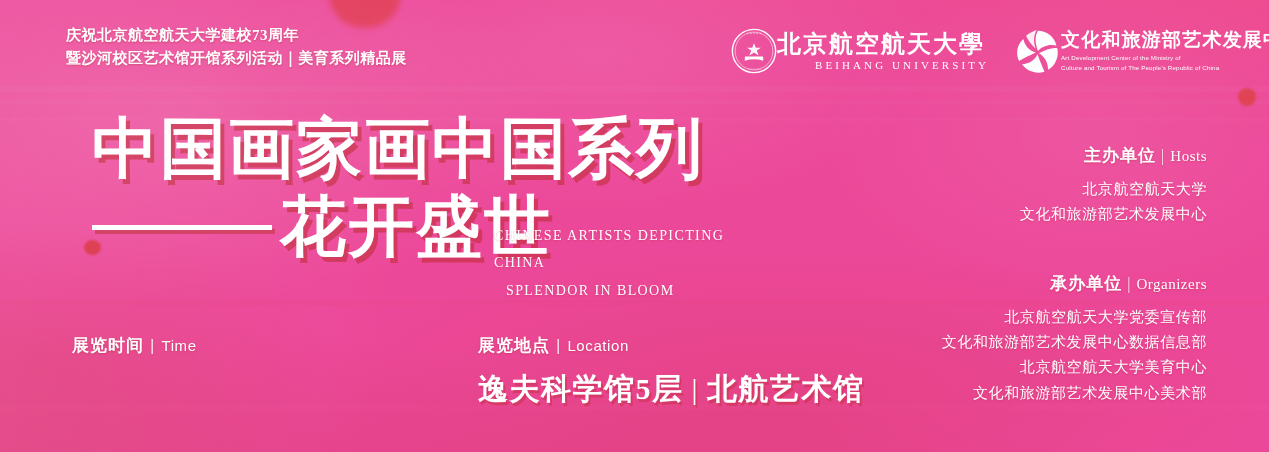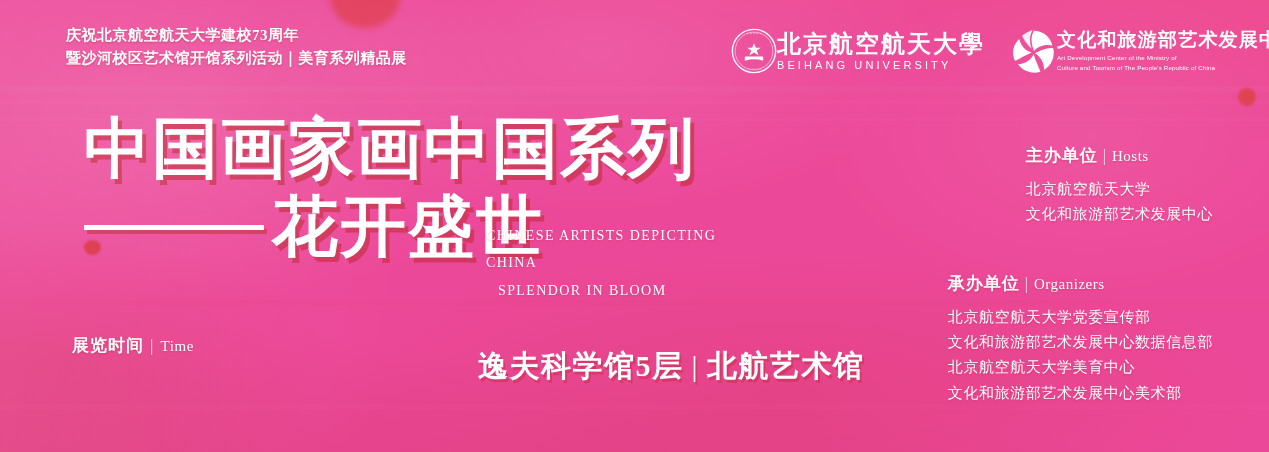--- a/index.html
+++ b/index.html
@@ -57,36 +57,36 @@
   .logos{position:absolute;top:28px;left:731px;display:flex;align-items:center;gap:26px;}
   .logo{display:flex;align-items:center;}
 
   .seal{width:46px;height:46px;flex:0 0 auto;}
   .bh-name{color:#fff;line-height:1;}
   .bh-cn{
     font-family:"Liberation Serif", serif;font-weight:700;
     font-size:24px;letter-spacing:2px;white-space:nowrap;
   }
   .bh-en{
-    font-family:Liberation Sans, sans-serif;
-    font-size:11px;letter-spacing:3.1px;margin-top:4px;white-space:nowrap;
+    font-family:Liberation Serif, serif;
+    font-size:11px;letter-spacing:3.1px;margin-top:4px;white-space:nowrap;margin-left:38px;
   }
 
   .adc-mark{width:46px;height:46px;flex:0 0 auto;}
   .adc-cn{
     color:#fff;font-family:"Liberation Sans", sans-serif;font-weight:700;
     font-size:19px;letter-spacing:1.2px;white-space:nowrap;line-height:1;
   }
   .adc-en{
     color:#fff;font-size:6.2px;line-height:1.55;margin-top:4px;
     letter-spacing:.15px;white-space:nowrap;font-family:"Liberation Sans", sans-serif;
   }
 
   
-  .title-wrap{position:absolute;left:8px;top:116px;width:720px;}
+  .title-wrap{position:absolute;left:16px;top:116px;width:720px;}
   .t-line{
     font-family:"Liberation Serif", serif;
     font-weight:700;color:#fff;
     letter-spacing:2px;line-height:1;
     text-shadow:4px 5px 0 rgba(176,34,14,.42);
     white-space:nowrap;
   }
   .t1{font-size:66px;padding-left:76px;}
   .t2{font-size:66px;padding-left:76px;margin-top:12px;display:flex;align-items:center;}
   .emdash{
@@ -96,21 +96,21 @@
   }
   .t-en{
     position:absolute;left:478px;top:106px;
     color:#fff;font-family:"Liberation Serif", serif;
     font-size:14px;letter-spacing:1.4px;line-height:1.95;
     text-shadow:0 1px 2px rgba(150,25,10,.25);
   }
   .t-en .en2{padding-left:12px;}
 
   
-  .rightcol{position:absolute;right:56px;text-align:left;color:#fff;}
+  .rightcol{position:absolute;right:62px;text-align:right;color:#fff;}
   .hosts{top:144px;}
   .orgs{top:272px;}
   .rc-head{
     font-family:"Liberation Serif", serif;
     font-size:17px;font-weight:700;letter-spacing:1px;margin-bottom:9px;
     white-space:nowrap;text-shadow:0 1px 2px rgba(150,25,10,.28);
   }
   .rc-head .sep{
     font-weight:400;opacity:.85;margin:0 5px;font-size:16px;
   }
@@ -119,21 +119,21 @@
     font-family:"Liberation Sans", sans-serif;
     font-size:15px;line-height:1.68;letter-spacing:.6px;white-space:nowrap;
     text-shadow:0 1px 2px rgba(150,25,10,.22);
   }
 
   
   .info{position:absolute;color:#fff;}
   .info.time{left:72px;top:334px;}
   .info.loc{left:478px;top:334px;}
   .info-head{
-    font-family:Liberation Serif, serif;font-weight:700;
+    font-family:Liberation Sans, sans-serif;font-weight:700;
     font-size:17px;letter-spacing:1px;white-space:nowrap;
     text-shadow:0 1px 2px rgba(150,25,10,.28);
   }
   .info-head .sep{font-weight:400;opacity:.85;margin:0 6px;}
   .info-head .en{font-weight:400;font-size:15px;letter-spacing:.6px;}
   .info-val{
     margin-top:12px;white-space:nowrap;
     text-shadow:2px 3px 0 rgba(176,34,14,.30);
   }
   .time .info-val{
@@ -236,18 +236,21 @@
     <div class="rc-line">文化和旅游部艺术发展中心美术部</div>
   </div>
 
   <div class="info time">
     <div class="info-head">
       <span>展览时间</span><span class="sep">|</span><span class="en">Time</span>
     </div>
   </div>
 
   <div class="info loc">
+    <div class="info-head">
+      <span>展览地点</span><span class="sep">|</span><span class="en">Location</span>
+    </div>
     <div class="info-val">
       <span>逸夫科学馆5层</span><span class="bar">|</span><span>北航艺术馆</span>
     </div>
   </div>
 
 </div>
 
 </body></html>

